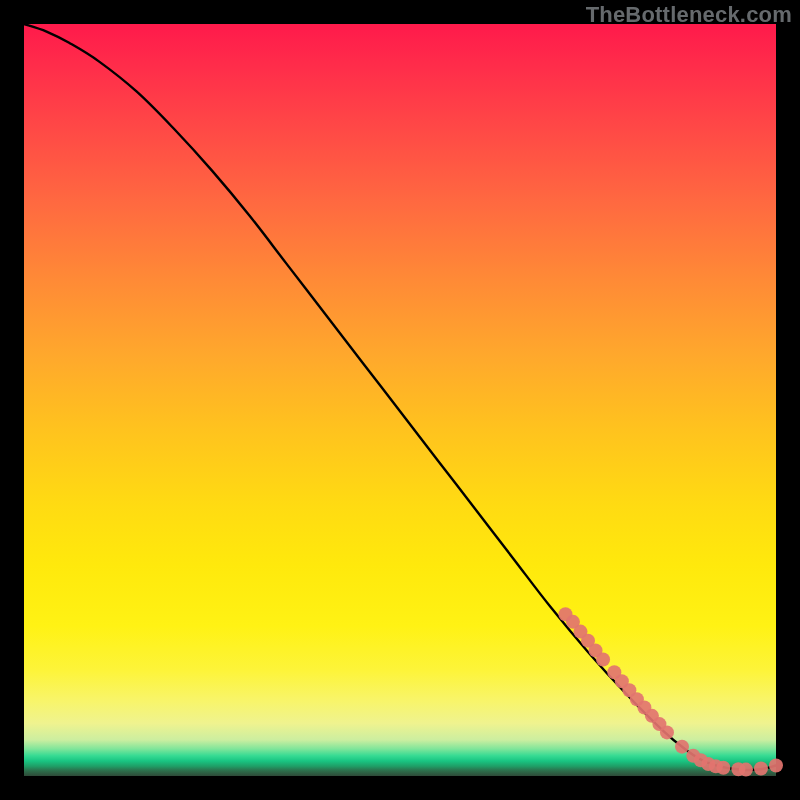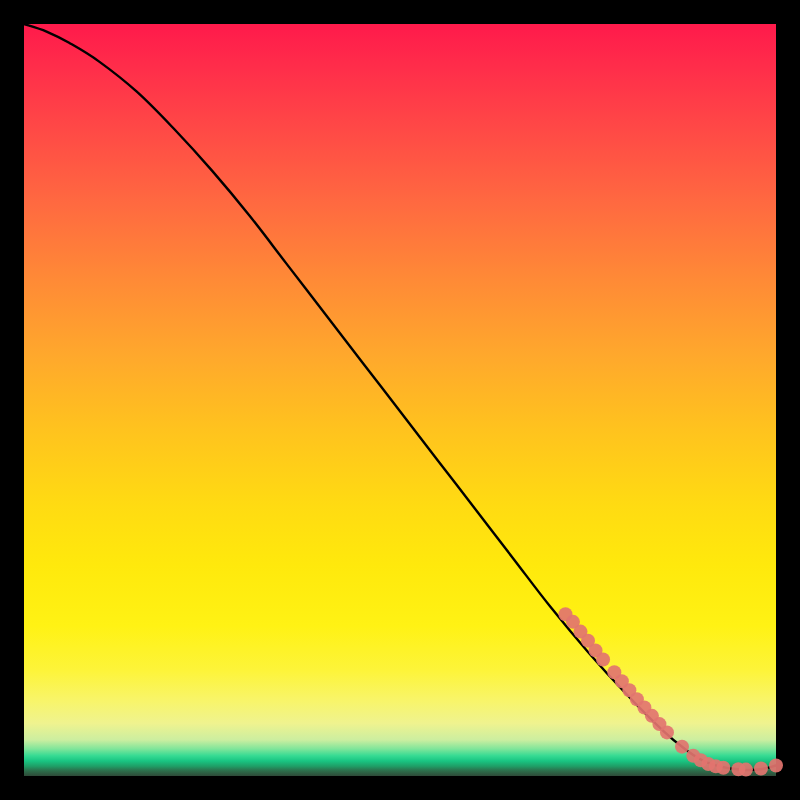--- a/index.html
+++ b/index.html
@@ -98,13 +98,14 @@
         <circle cx="684.32" cy="739.97" r="7" fill="#e2746f" fill-opacity="0.92"></circle>
         <circle cx="691.84" cy="742.22" r="7" fill="#e2746f" fill-opacity="0.92"></circle>
         <circle cx="699.36" cy="743.73" r="7" fill="#e2746f" fill-opacity="0.92"></circle>
         <circle cx="714.40" cy="745.23" r="7" fill="#e2746f" fill-opacity="0.92"></circle>
         <circle cx="721.92" cy="745.61" r="7" fill="#e2746f" fill-opacity="0.92"></circle>
         <circle cx="736.96" cy="744.48" r="7" fill="#e2746f" fill-opacity="0.92"></circle>
         <circle cx="752.00" cy="741.47" r="7" fill="#e2746f" fill-opacity="0.92"></circle>
       </g>
   </svg>
 
+  <div class="watermark">TheBottleneck.com</div>
 </div>
 
 </body></html>

